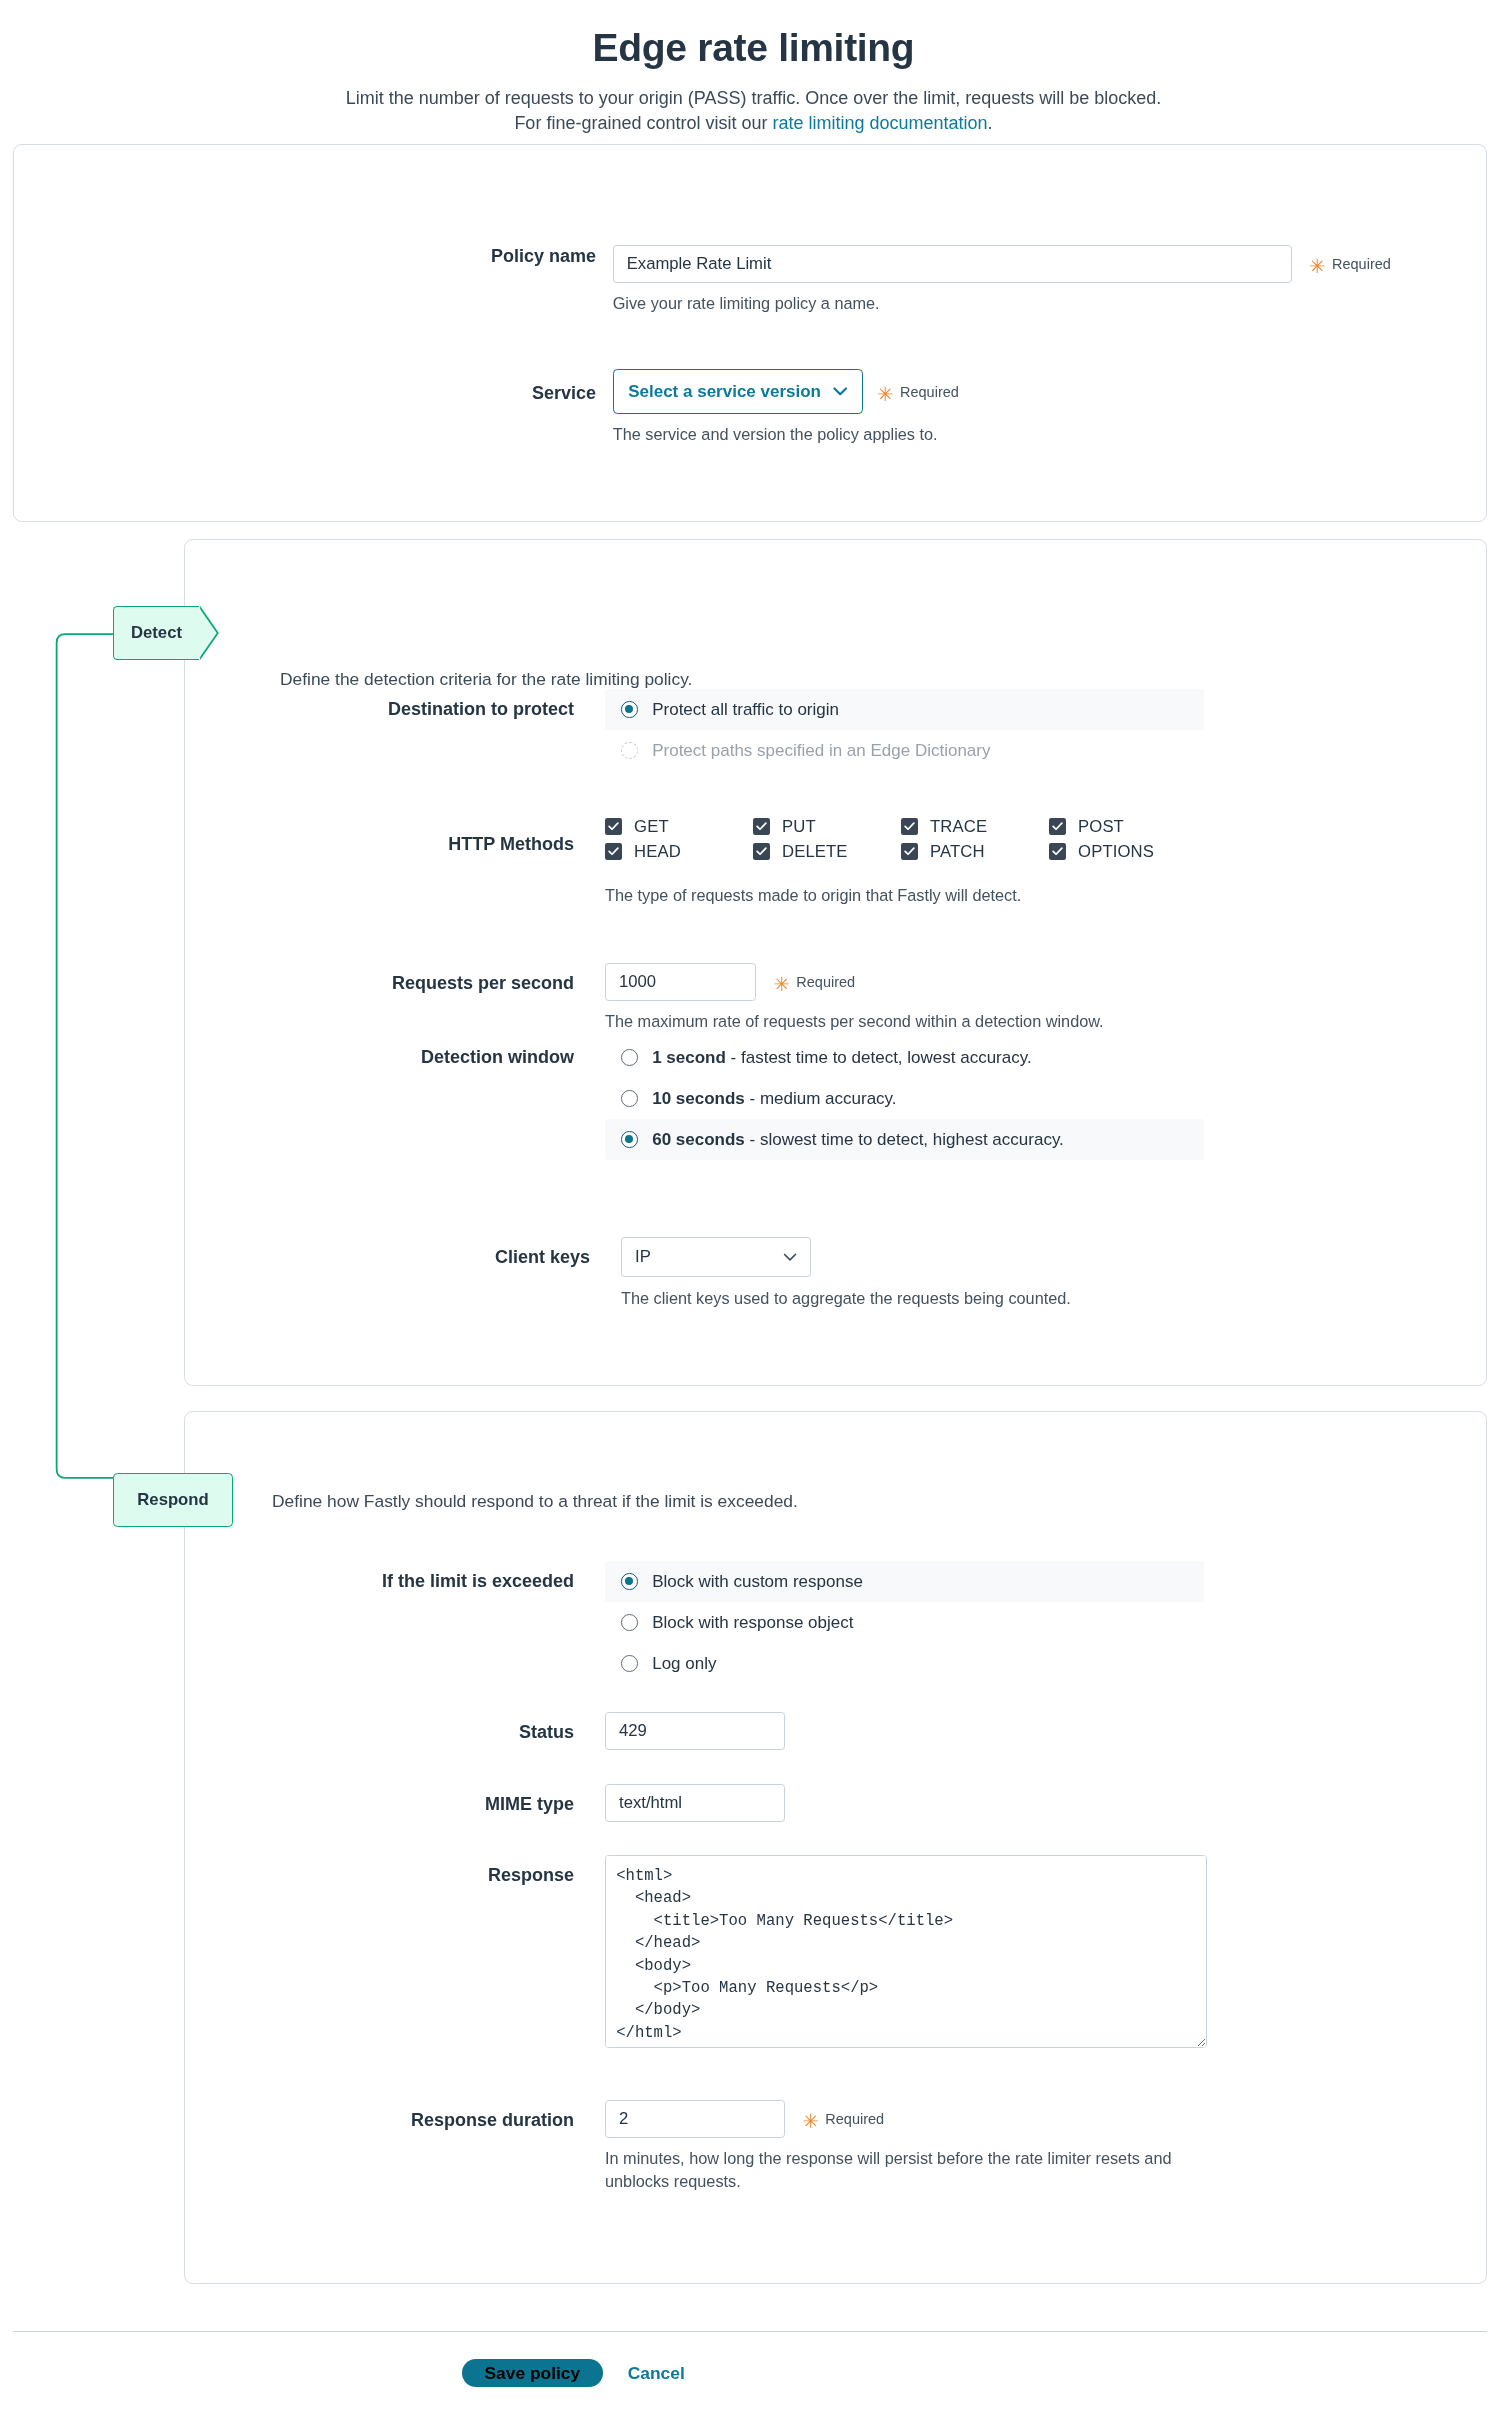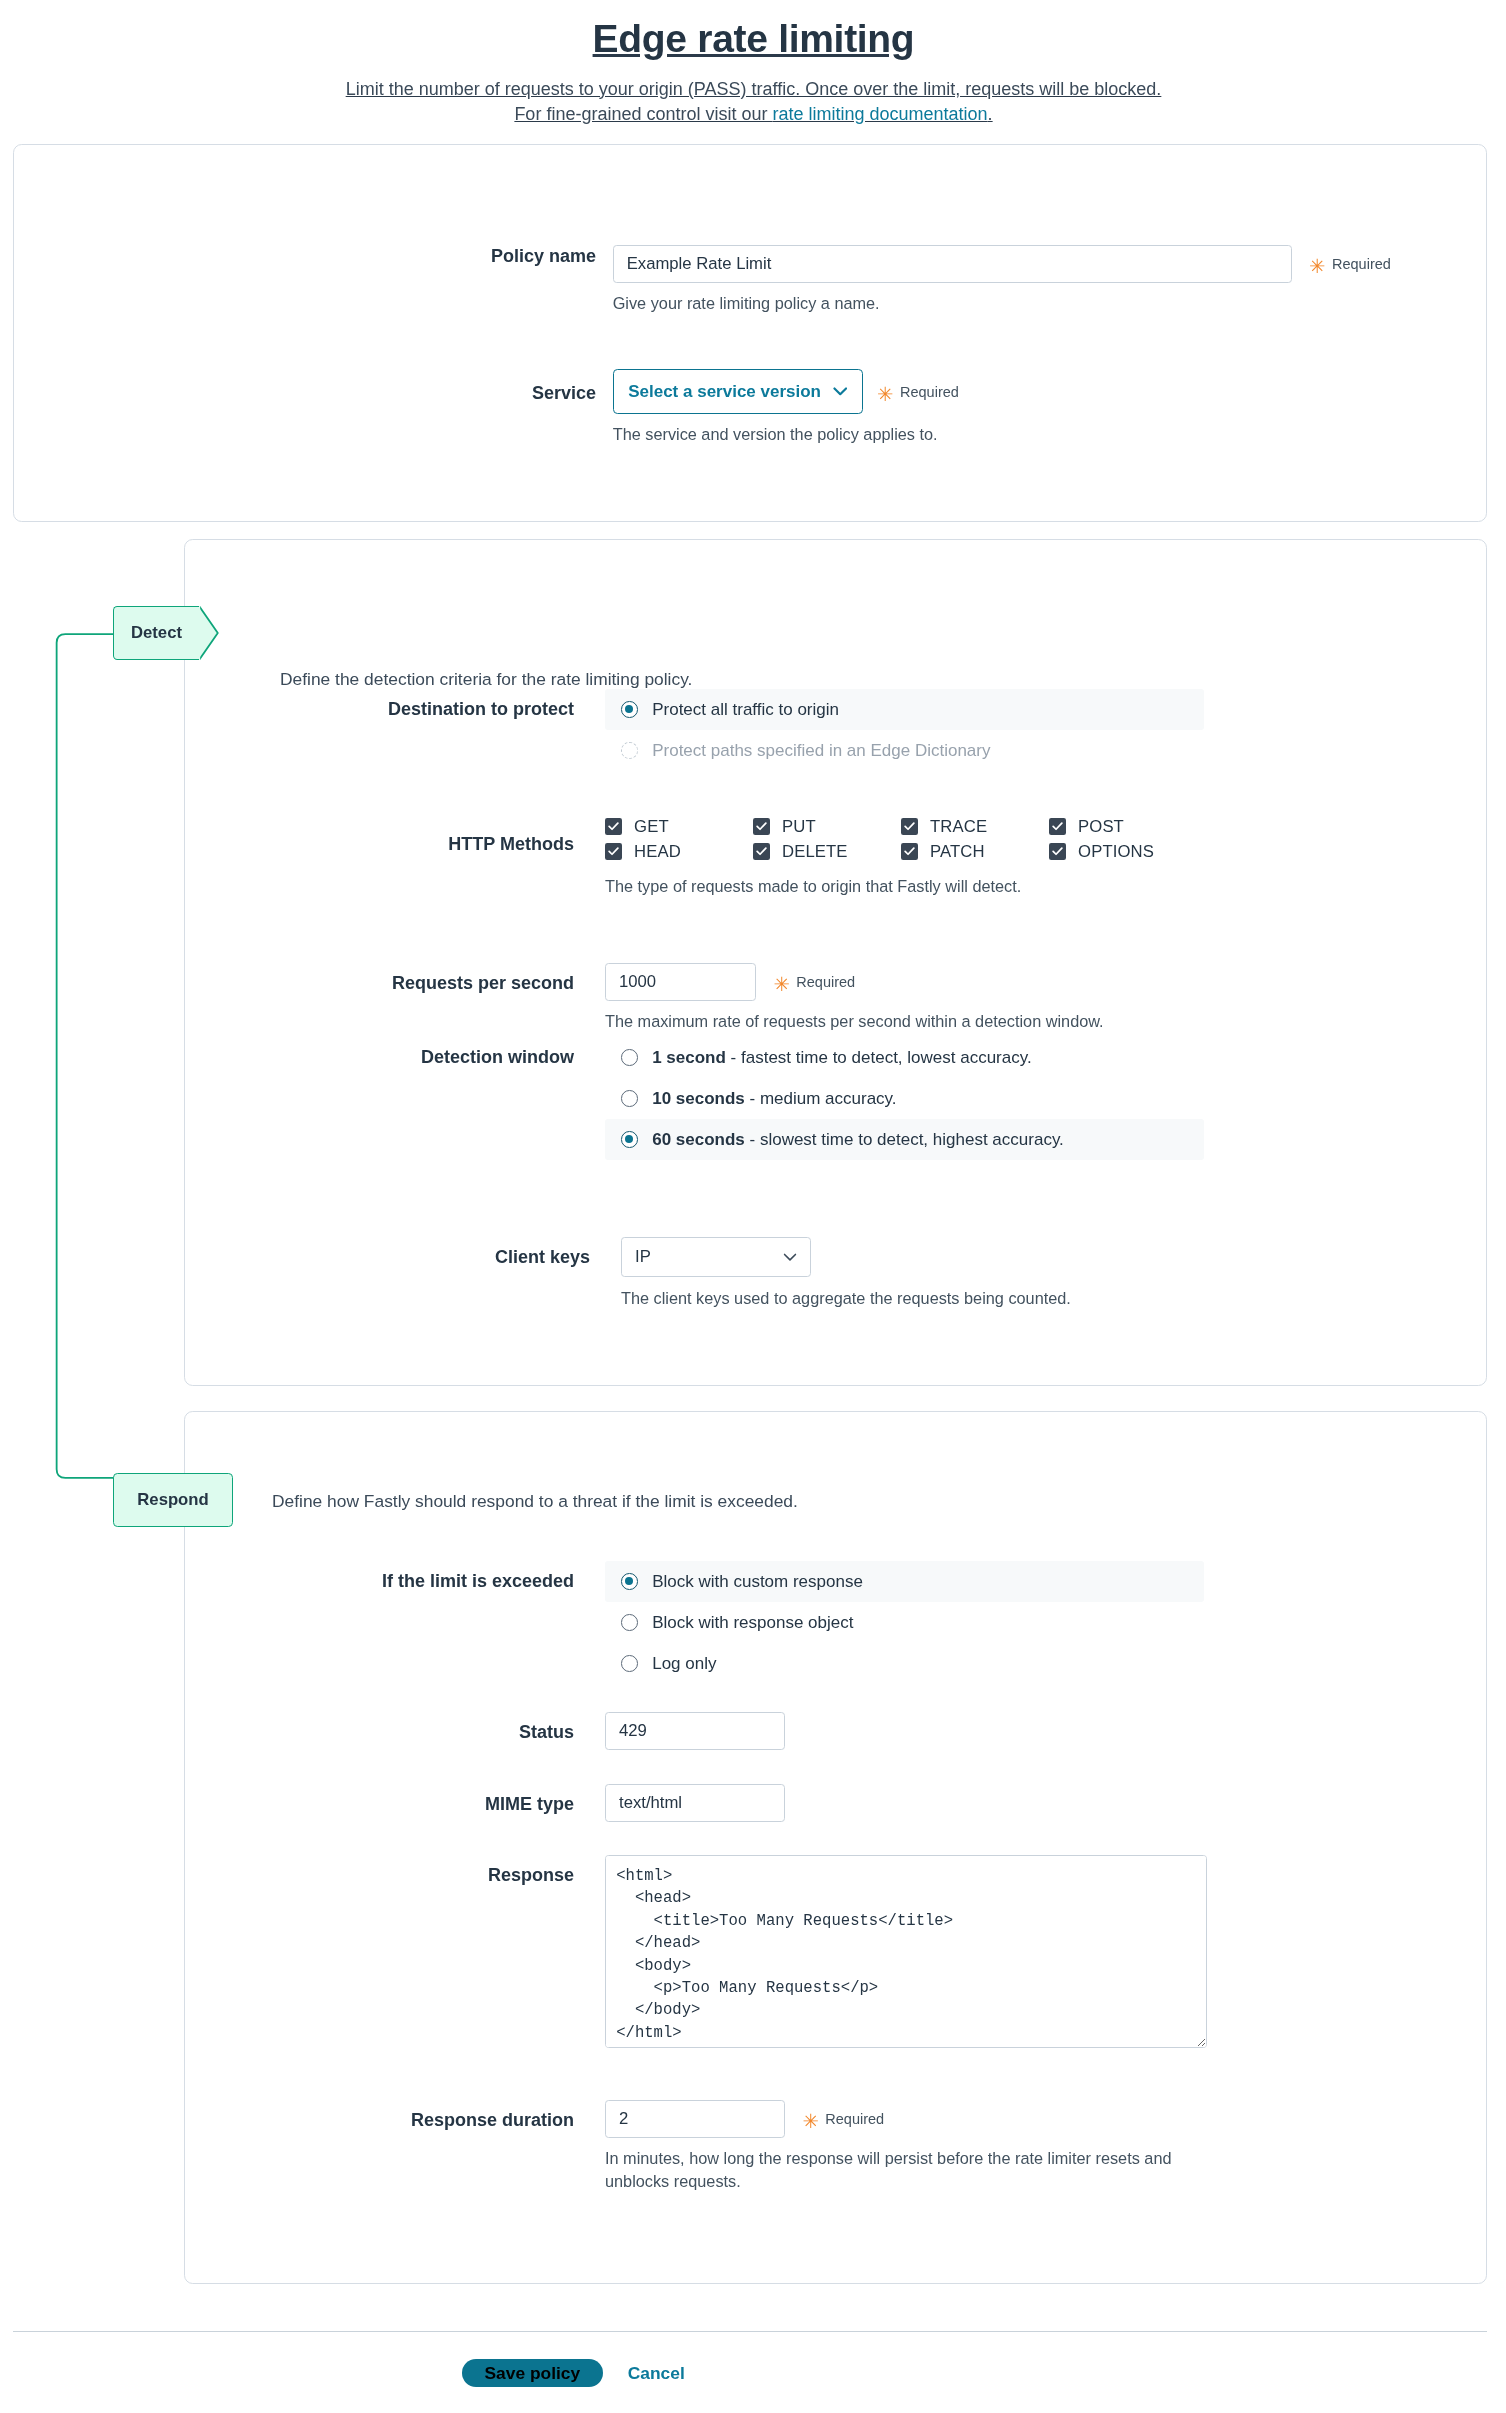--- a/index.html
+++ b/index.html
@@ -22,21 +22,21 @@
     width:1507px;
     min-height:2413px;
     background:#ffffff;
     font-family:"Liberation Sans", sans-serif;
     color:var(--ink);
     -webkit-font-smoothing:antialiased;
   }
   .page{position:relative;width:1507px;min-height:2413px;}
 
   
-  .hdr{padding-top:17px;text-align:center;text-decoration:underline;}
+  .hdr{padding-top:26px;text-align:center;}
   .hdr h1{
     margin:0;
     font-size:39px;
     line-height:1.12;
     font-weight:bold;
     letter-spacing:-0.3px;
     color:#253544;
   }
   .hdr .sub{
     margin-top:16px;
@@ -395,21 +395,21 @@
         </label>
         <label class="chk-item">
           <span class="cbx">
               <svg width="11" height="8.7" viewBox="0 0 15 12">
                 <path d="M1.5 6 L5.5 10 L13.5 1.6" fill="none" stroke="#fff" stroke-width="2.4" stroke-linecap="round" stroke-linejoin="round"></path>
               </svg>
             </span>
           <span class="chk-lbl">OPTIONS</span>
         </label>
       </div>
-      <div class="help" style="margin-top:11px;">The type of requests made to origin that Fastly will detect.</div>
+      <div class="help" style="margin-top:20px;">The type of requests made to origin that Fastly will detect.</div>
     </div>
   </div>
 
   <div class="row" style="left:0px;top:963px;">
     <div class="lbl" style="width:574px;padding-top:8.7px;">Requests per second</div>
     <div class="field" style="margin-left:31px;">
       <div class="field-line">
         <input class="txt" id="rps-input" type="text" value="1000" style="">
         <div class="req">
           <span class="star">✳</span>

